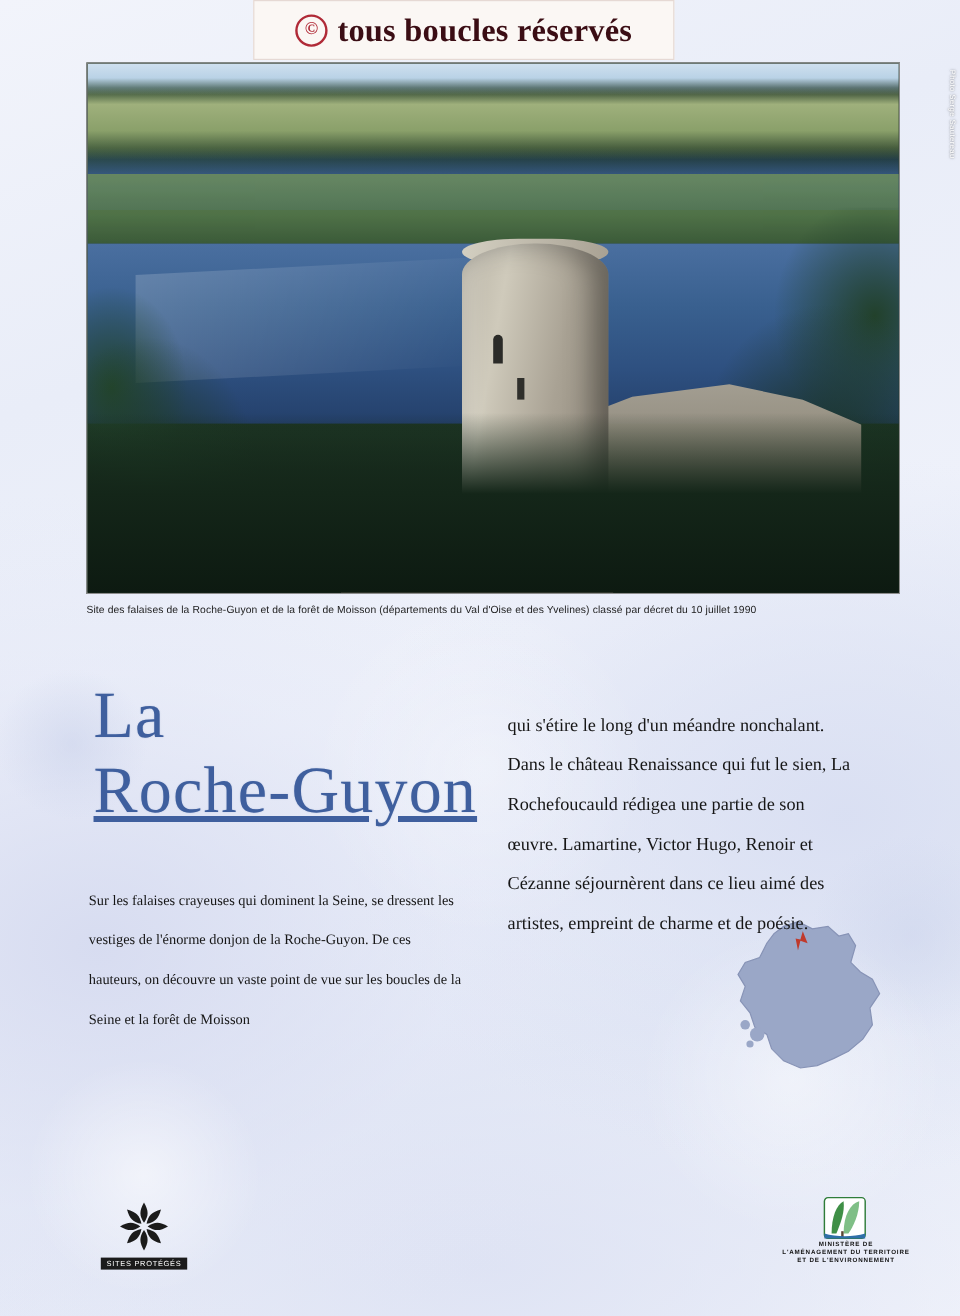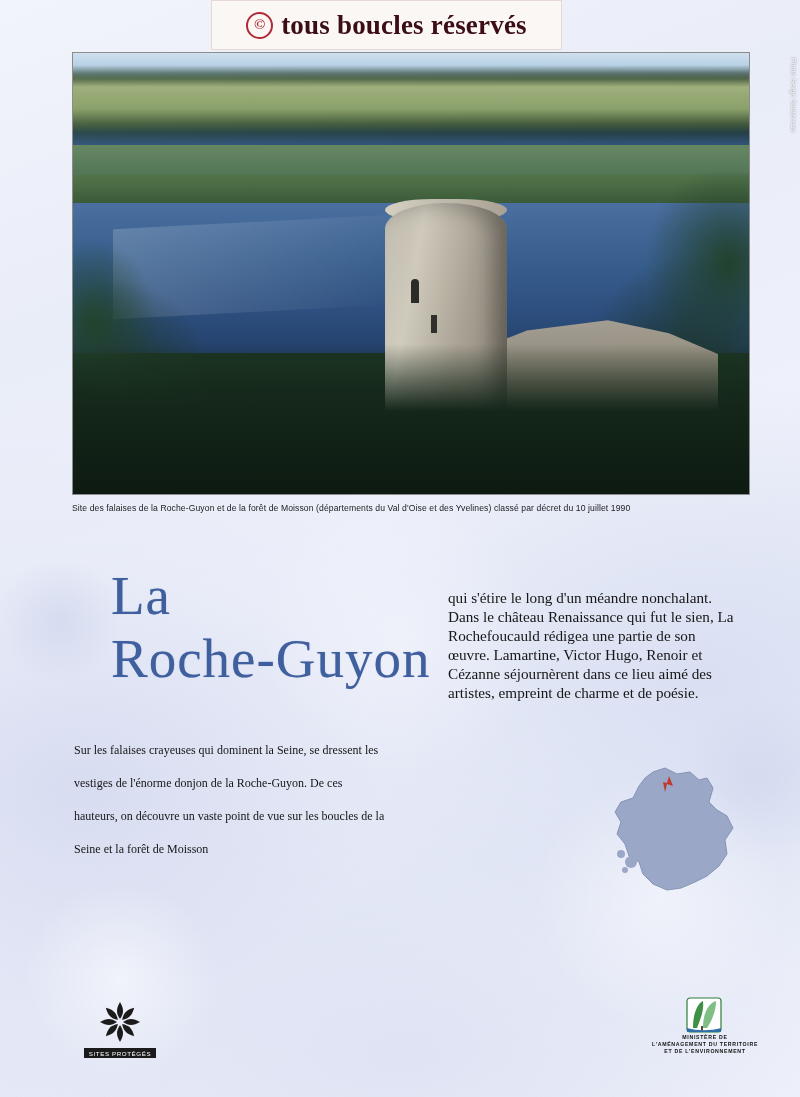--- a/index.html
+++ b/index.html
@@ -219,48 +219,46 @@
     left: 78px;
     top: 562px;
     width: 370px;
     color: #3f5f9e;
     font-family: "Liberation Serif", serif;
     font-size: 55px;
     line-height: 1.25;
     letter-spacing: 1px;
     text-shadow: 0 0 1px rgba(63,95,158,0.35);
     z-index: 22;
-    margin-left: 33px;
   }
   .title .l1 { display: block; }
-  .title .l2 { display: block; margin-top: -6px; }
+  .title .l2 { display: block; margin-top: -6px; text-decoration: underline; }
 
   
   .col-left {
     position: absolute;
     left: 74px;
     top: 734px;
     width: 312px;
     font-family: "Liberation Serif", serif;
     font-size: 12px;
     line-height: 33px;
     color: #161616;
     z-index: 22;
   }
   .col-right {
     position: absolute;
     left: 423px;
     top: 588px;
     width: 290px;
     font-family: "Liberation Serif", serif;
     font-size: 15.2px;
-    line-height: 19px;
+    line-height: 33px;
     color: #161616;
     z-index: 22;
-    margin-left: 25px;
   }
   .col-left p, .col-right p { margin: 0; }
 
   
   .france-map {
     position: absolute;
     left: 595px;
     top: 758px;
     width: 150px;
     height: 150px;

